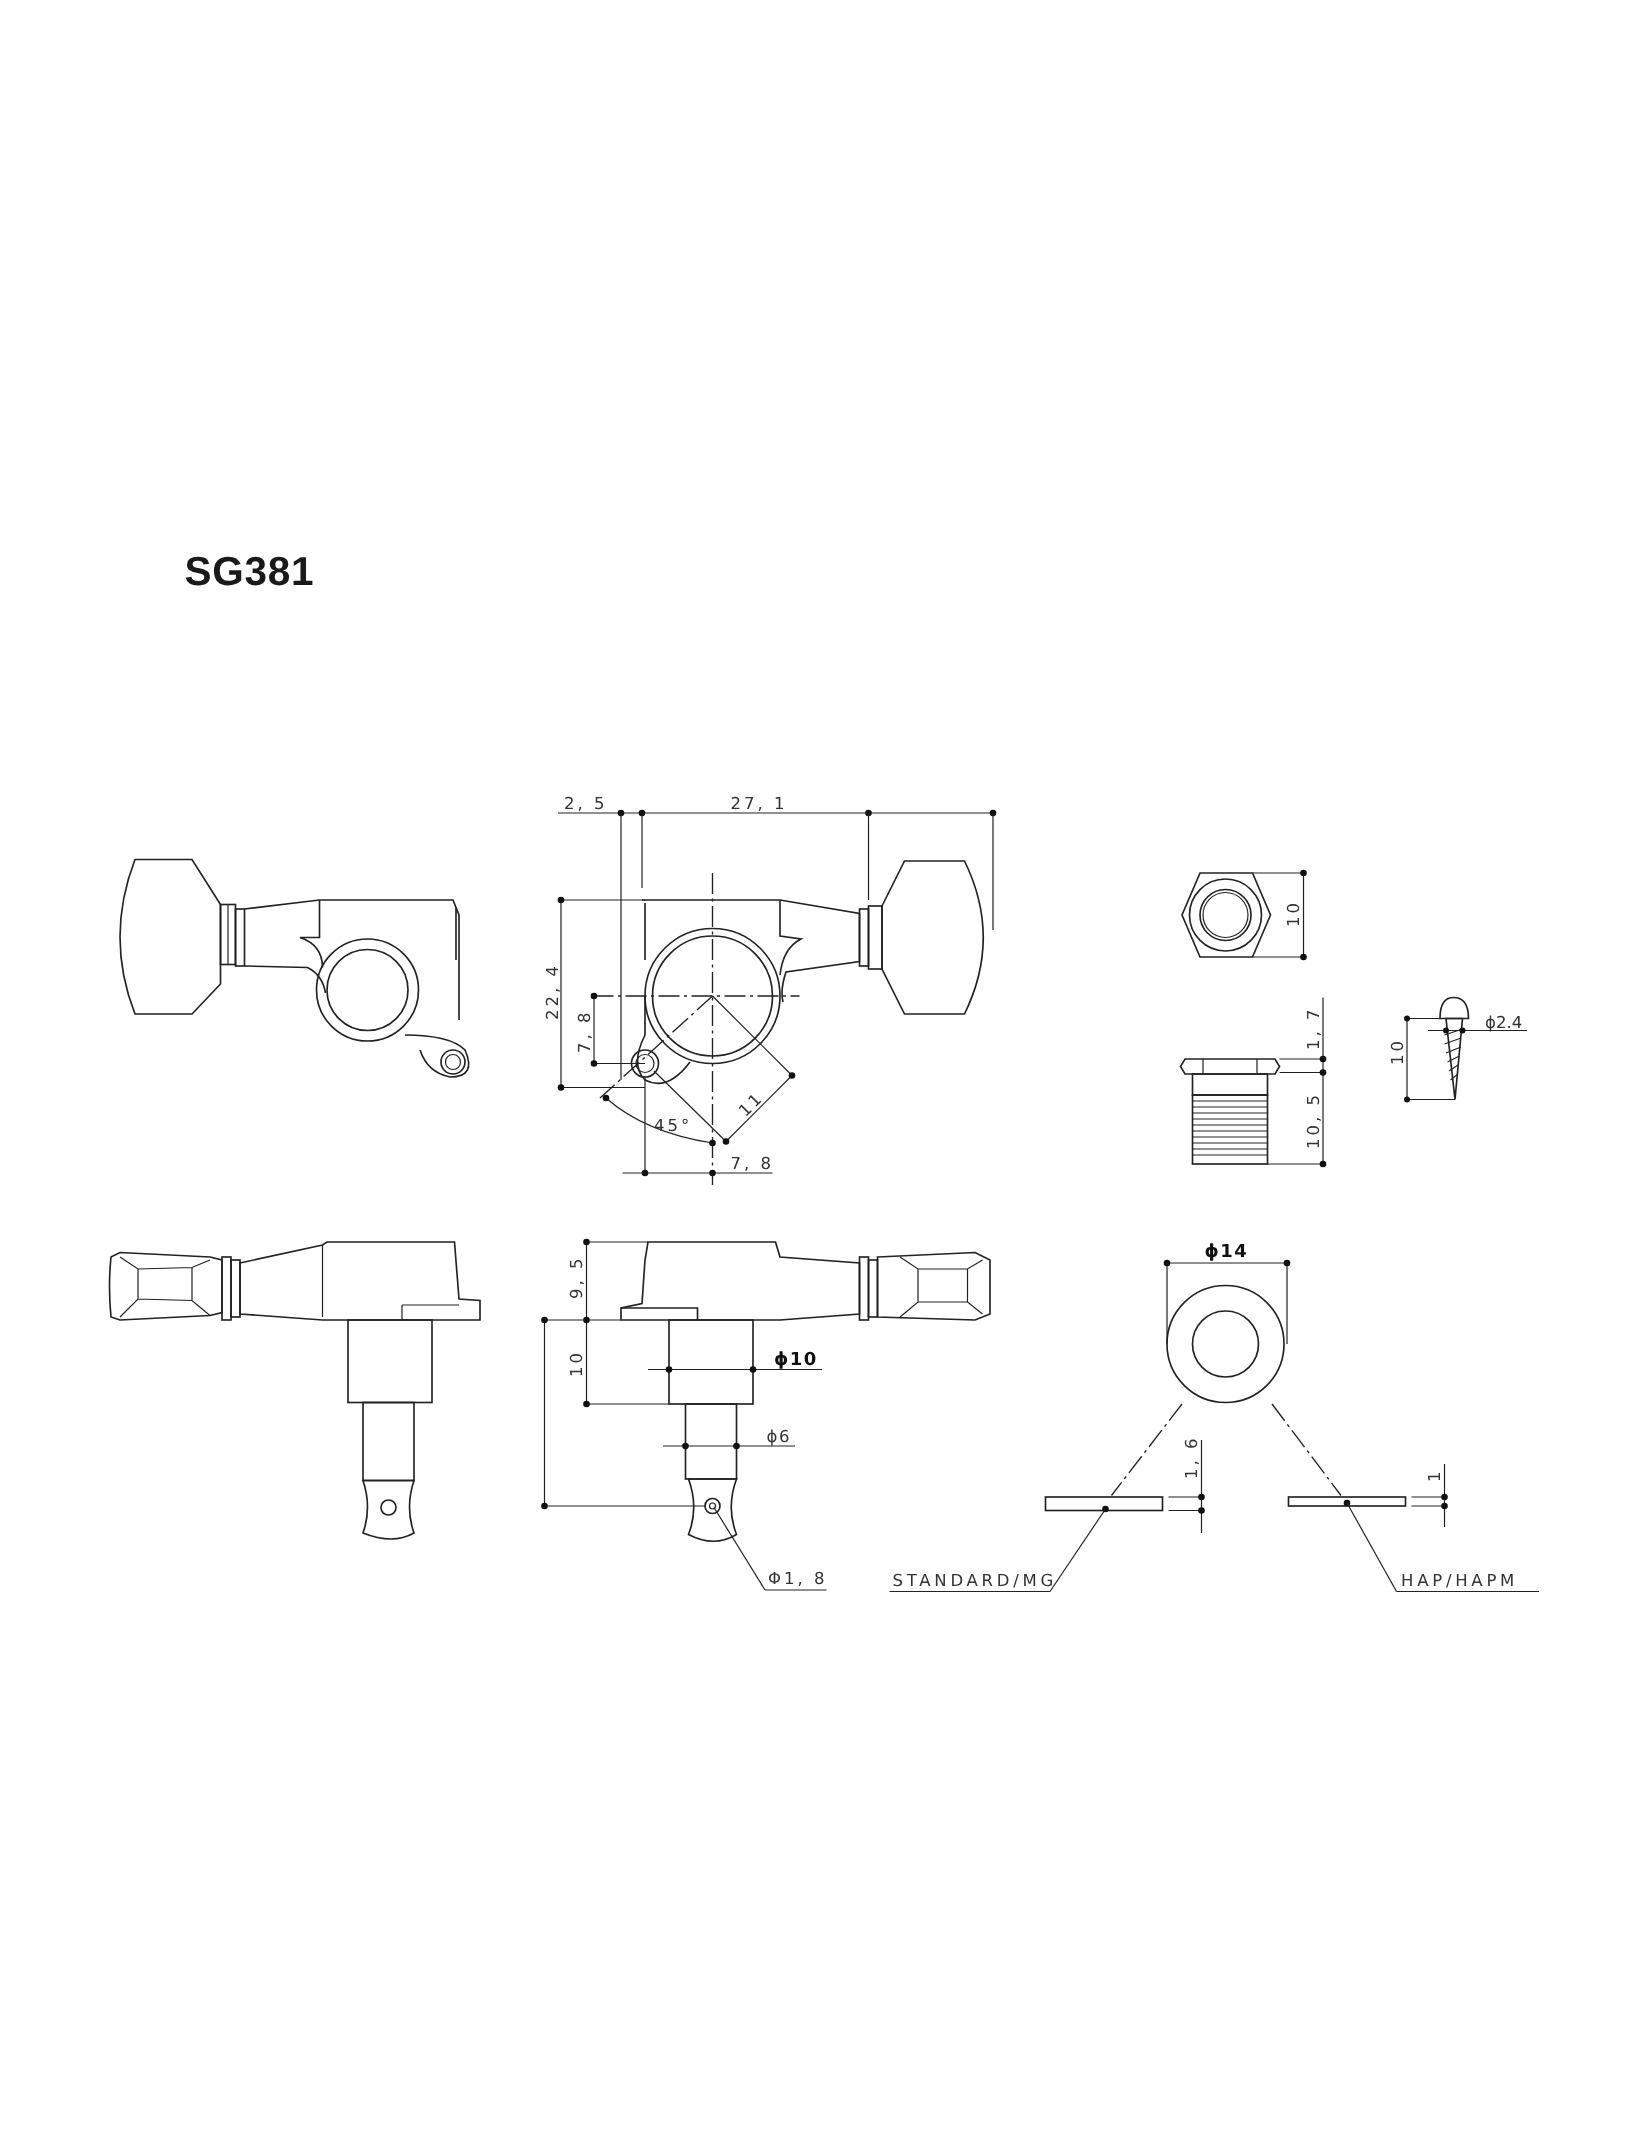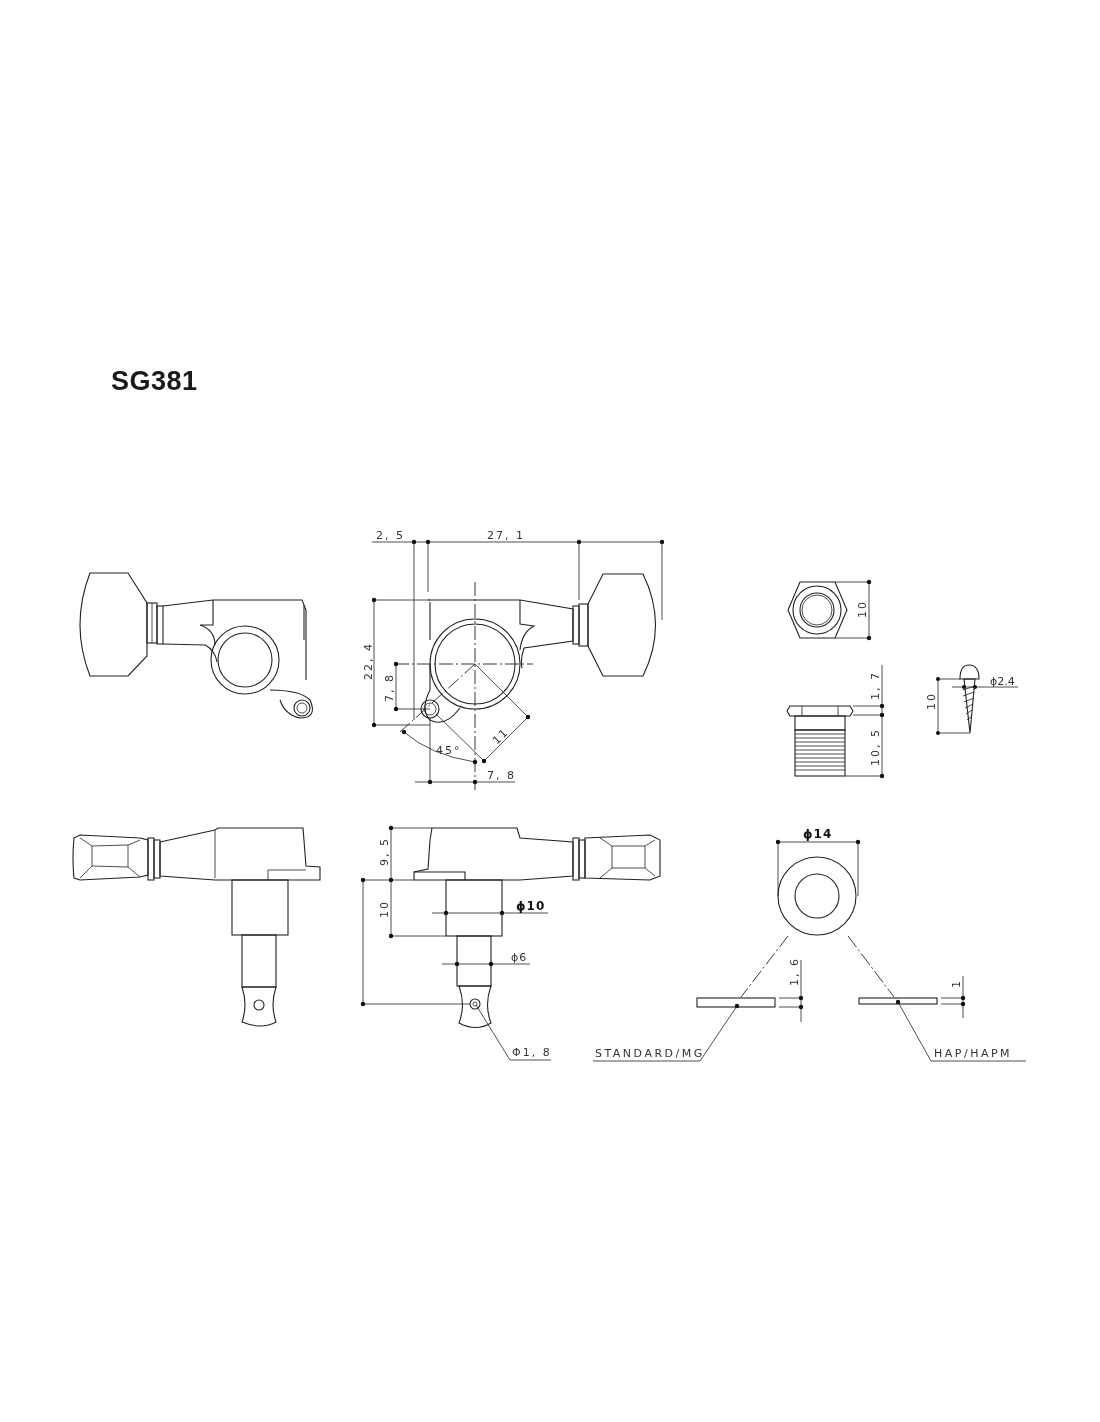--- a/index.html
+++ b/index.html
@@ -1,17 +1,17 @@
 <!DOCTYPE html>
 <html><head>
 <meta charset="utf-8">
 <style>
   html, body { margin:0; padding:0; background:#ffffff; }
   body { width:1100px; height:1422px; position:relative; overflow:hidden; font-family:"Liberation Sans", sans-serif; }
-  .title { position:absolute; left:111px; top:366px; font-size:27px; font-weight:bold; color:#1a1a1a; letter-spacing:0.5px; font-family:"Liberation Sans", sans-serif; }
+  .title { position:absolute; left:123px; top:366px; font-size:27px; font-weight:bold; color:#1a1a1a; letter-spacing:0.5px; font-family:"Liberation Sans", sans-serif; }
   svg { position:absolute; left:0; top:0; }
   .ln { stroke:#222; stroke-width:1.1; fill:none; }
   .thin { stroke:#222; stroke-width:0.8; fill:none; }
   .dash { stroke:#222; stroke-width:0.9; fill:none; stroke-dasharray:14 3 2 3; }
   .dot { fill:#111; }
   .dim { font-family:"DejaVu Sans", sans-serif; font-size:11px; fill:#333; letter-spacing:2px; }
   .dimb { font-family:"DejaVu Sans", sans-serif; font-size:12px; font-weight:bold; fill:#111; letter-spacing:1px; }
   .lbl { font-family:"DejaVu Sans", sans-serif; font-size:11px; fill:#333; letter-spacing:2.5px; }
 </style>
 </head>

